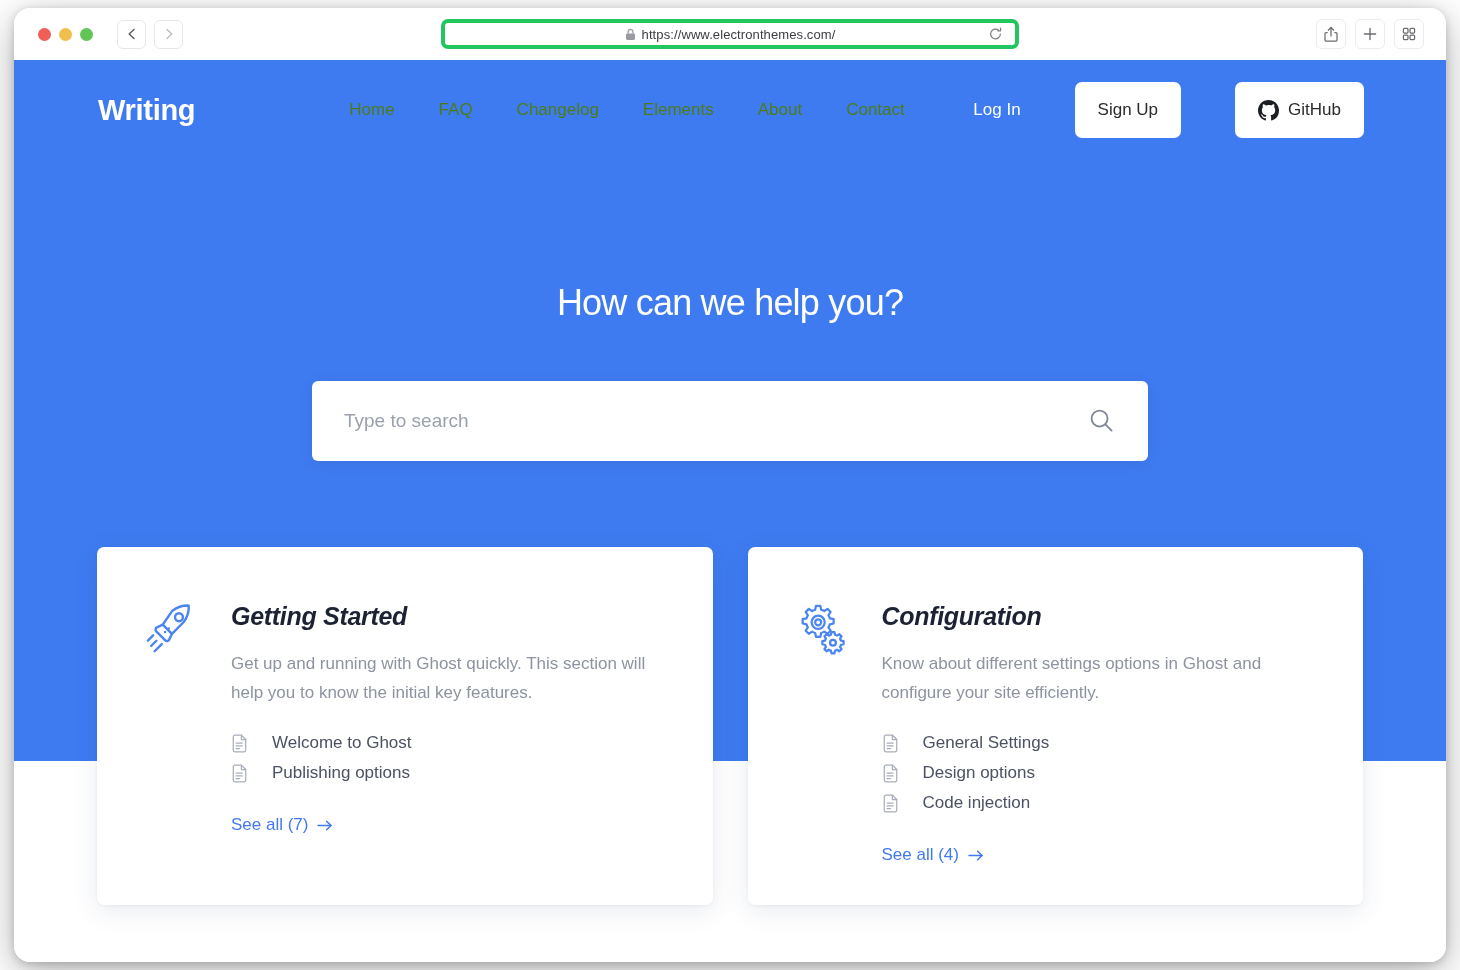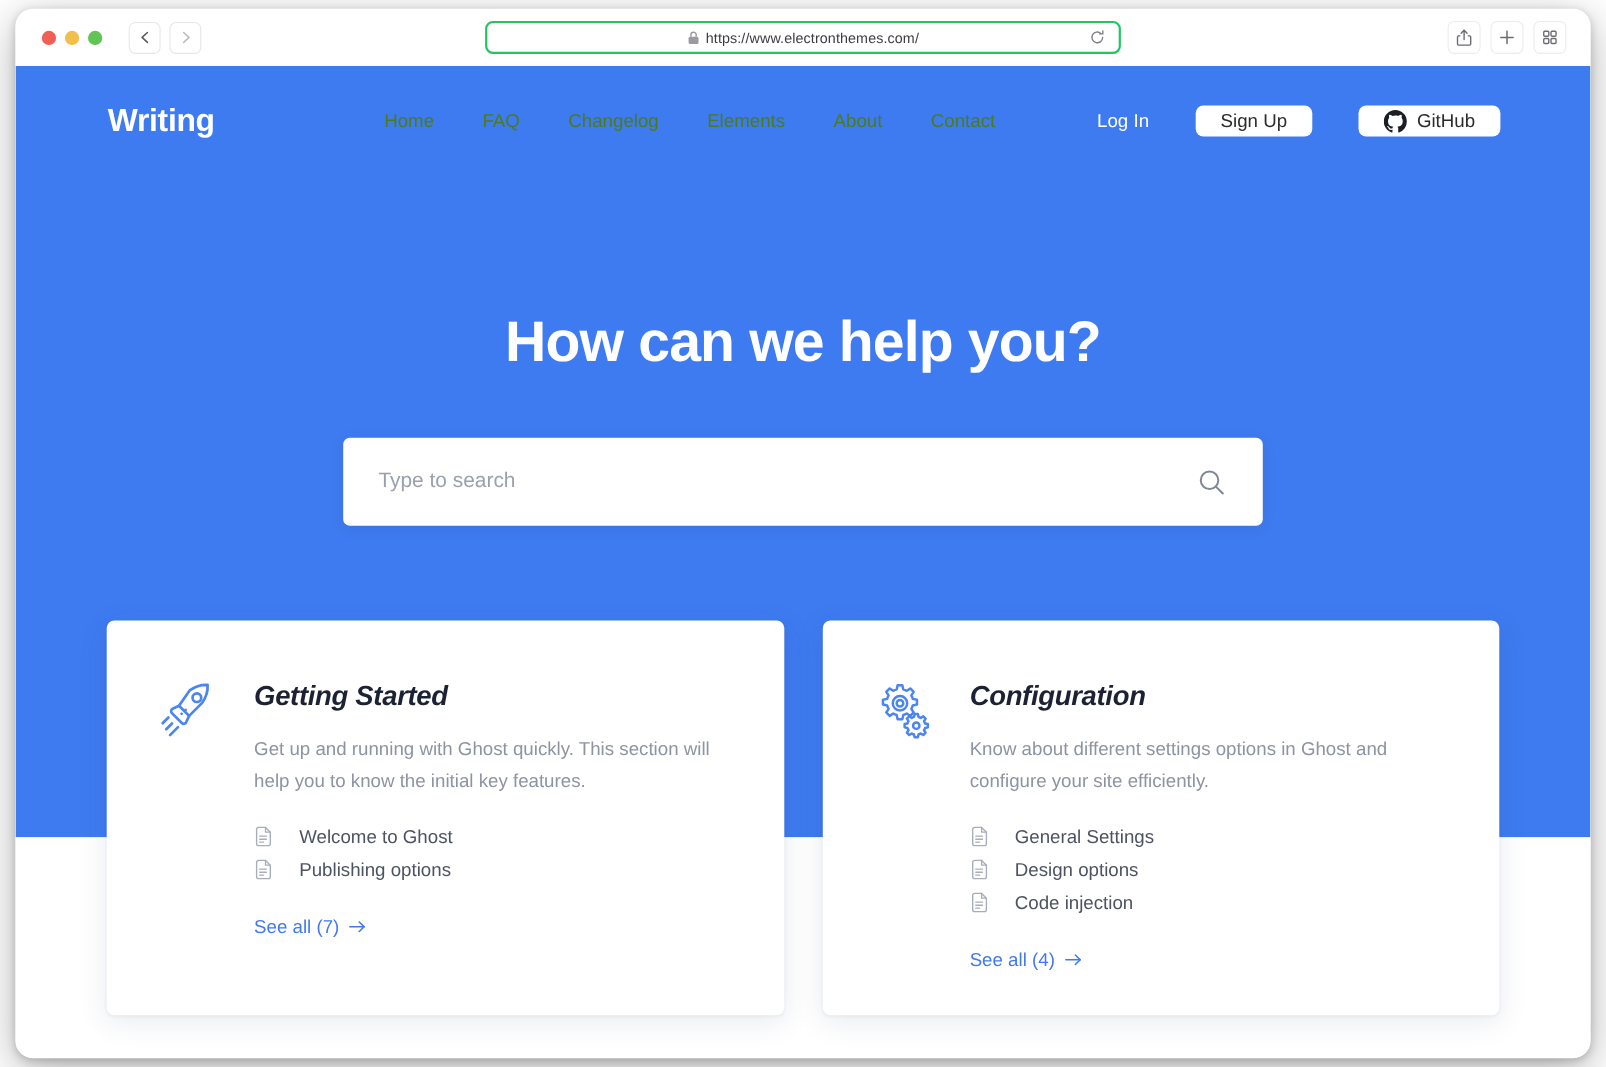--- a/index.html
+++ b/index.html
@@ -57,21 +57,21 @@
 
   .urlwrap {
     position: absolute;
     left: 50%;
     transform: translateX(-50%);
     width: 578px;
     height: 30px;
   }
   .urlbar {
     width: 100%; height: 100%;
-    border: 2px solid #22c55e;
+    border: 4px solid #22c55e;
     border-radius: 7px;
     background: #fff;
     display: flex;
     align-items: center;
     justify-content: center;
     position: relative;
   }
   .urltext {
     font-size: 13px;
     color: #3c3c43;
@@ -146,42 +146,43 @@
   }
   .ctas {
     margin-left: auto;
     display: flex;
     align-items: center;
     gap: 42px;
   }
   .btn-white {
     background: #ffffff;
     border-radius: 7px;
-    height: 28px;
+    height: 56px;
     display: flex;
     align-items: center;
     gap: 9px;
     padding: 0 23px;
     color: #2b2b2b;
     font-size: 17px;
     text-decoration: none;
     white-space: nowrap;
+    margin-left: 12px;
   }
 
   
   .hero-body {
     position: relative;
     z-index: 3;
     text-align: center;
     padding-top: 123px;
   }
   .hero-title {
     color: #ffffff;
-    font-size: 52px;
-    font-weight: 700;
+    font-size: 36px;
+    font-weight: 400;
     letter-spacing: -0.8px;
     line-height: 1.1;
   }
   .searchwrap {
     margin: 58px auto 0;
     width: 836px;
     height: 80px;
     background: #ffffff;
     border-radius: 6px;
     display: flex;

